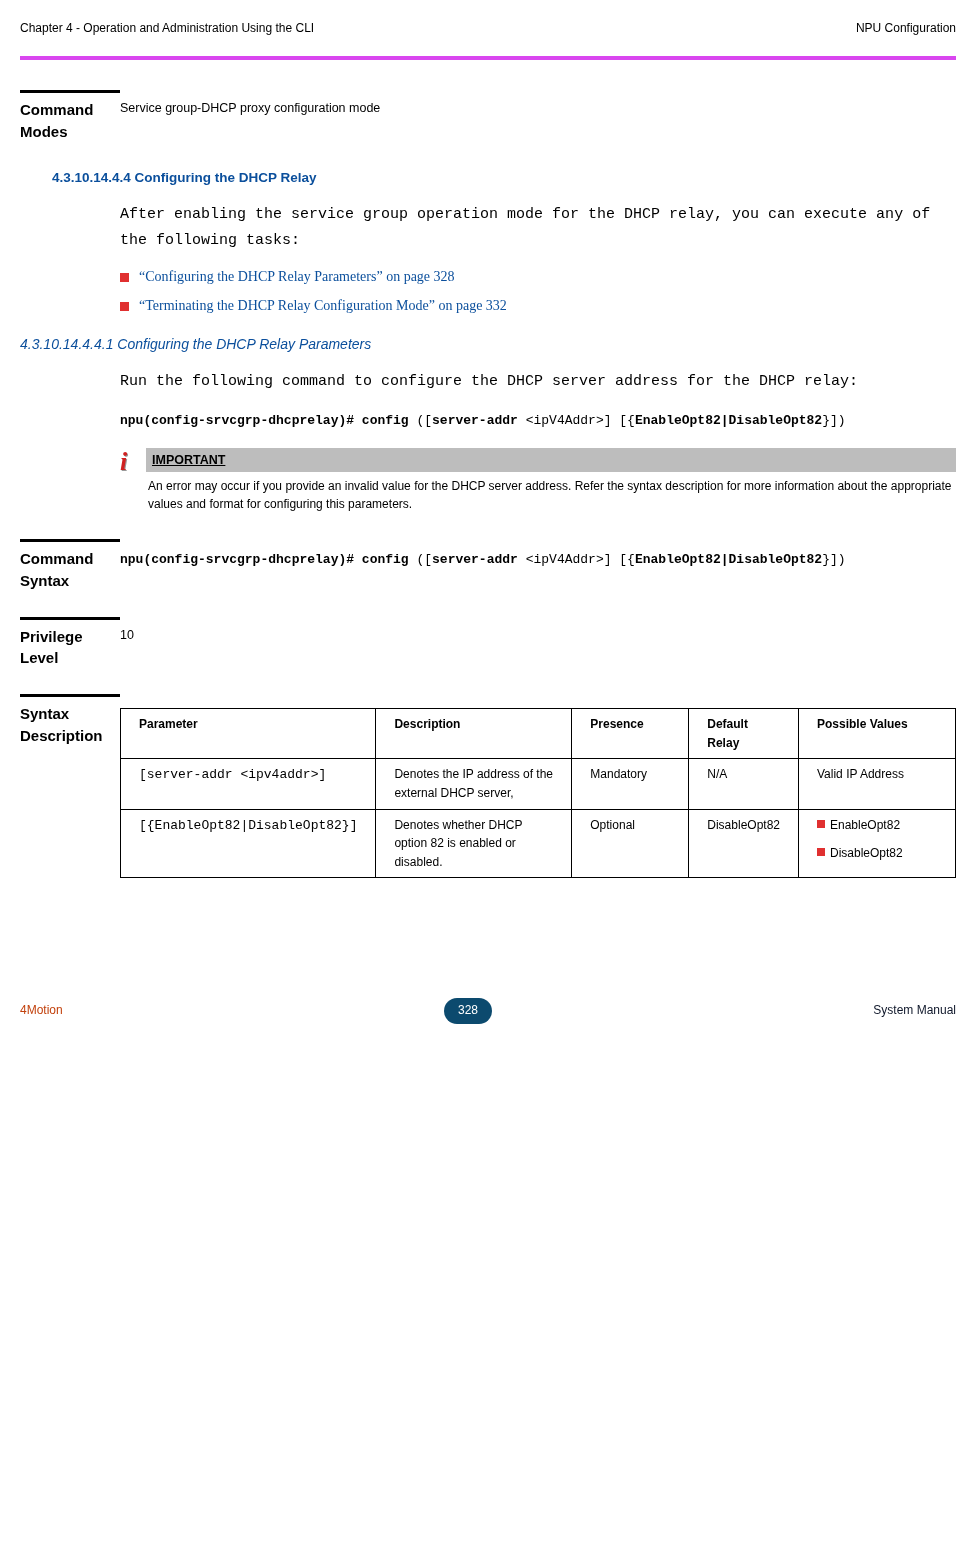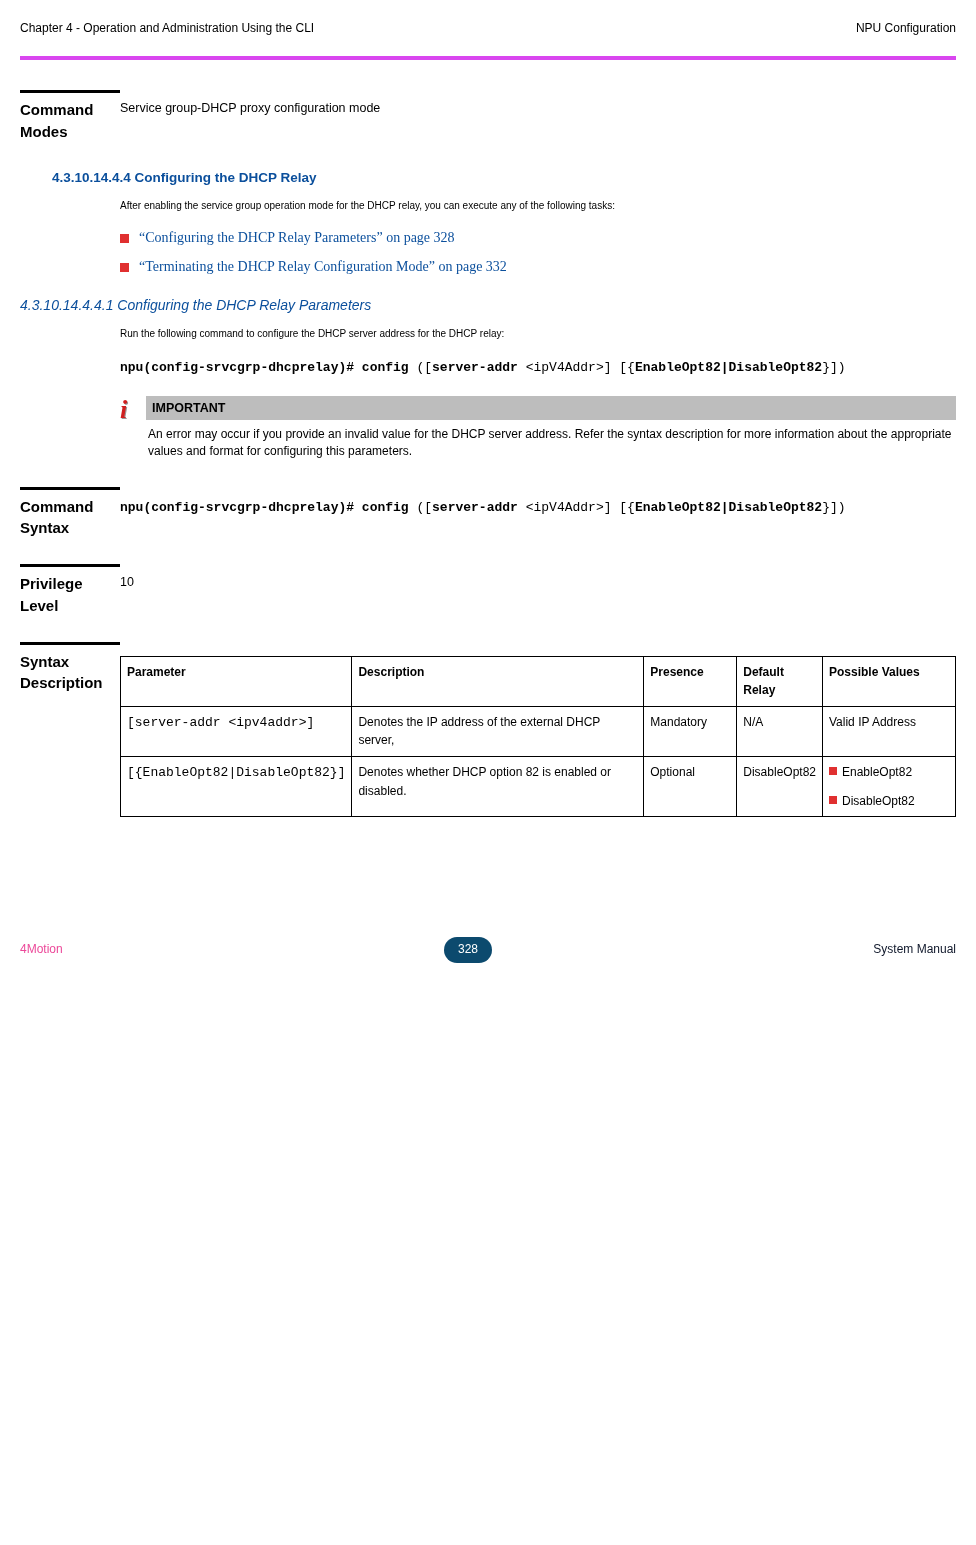--- a/index.html
+++ b/index.html
@@ -48,22 +48,22 @@
     margin-left: 32px;
   }
   .h5 {
     color: #0b4f9c;
     font-style: italic;
     font-size: 14px;
     margin-top: 18px;
     margin-bottom: 10px;
   }
   .serif-body {
-    font-family: Liberation Sans, sans-serif;
-    font-size: 10px;
+    font-family: Liberation Mono, monospace;
+    font-size: 15px;
     line-height: 1.7;
     margin-bottom: 14px;
   }
   .bullet-row {
     display: flex;
     align-items: flex-start;
     margin-bottom: 8px;
     margin-top: 8px;
   }
   .bullet-sq {
@@ -114,50 +114,51 @@
     color: #d02020;
     line-height: 0.9;
     display: block;
     text-shadow: 1px 1px 0 #999;
   }
   .important-header {
     background: #bdbdbd;
     font-weight: bold;
     font-size: 12.5px;
     padding: 3px 6px;
+    text-decoration: underline;
   }
   .important-text {
     font-size: 12px;
     padding: 6px 2px 2px 2px;
     line-height: 1.45;
   }
   table.syntax-table {
     border-collapse: collapse;
     width: 100%;
     font-size: 12px;
   }
   table.syntax-table th, table.syntax-table td {
     border: 1px solid #000;
-    padding: 6px 6px;
+    padding: 6px 18px;
     text-align: left;
     vertical-align: top;
     line-height: 1.55;
   }
   table.syntax-table th {
     font-weight: bold;
   }
   .footer-row {
     display: flex;
     justify-content: space-between;
     align-items: center;
     margin-top: 120px;
     font-size: 12px;
   }
   .footer-left {
-    color: #ec4899;
+    color: #c2410c;
   }
   .footer-right {
     color: #0f172a;
   }
   .page-badge {
     background: #0c4a6e;
     color: #fff;
     border-radius: 14px;
     padding: 4px 14px;
     font-size: 12px;

